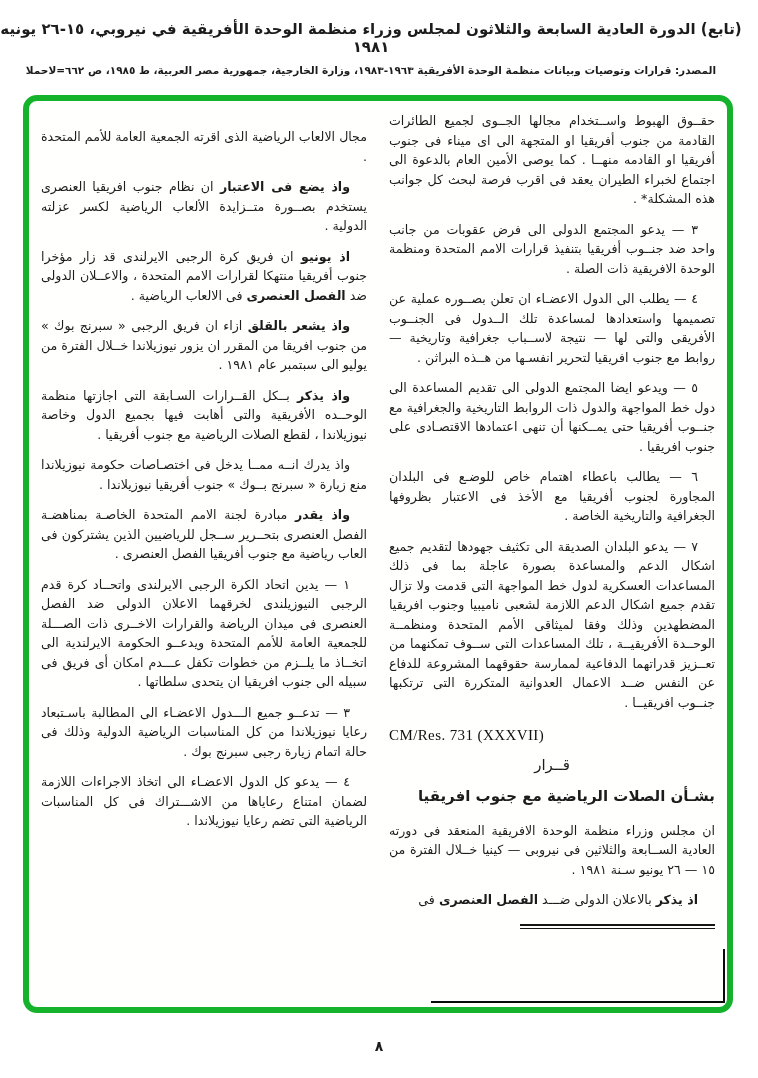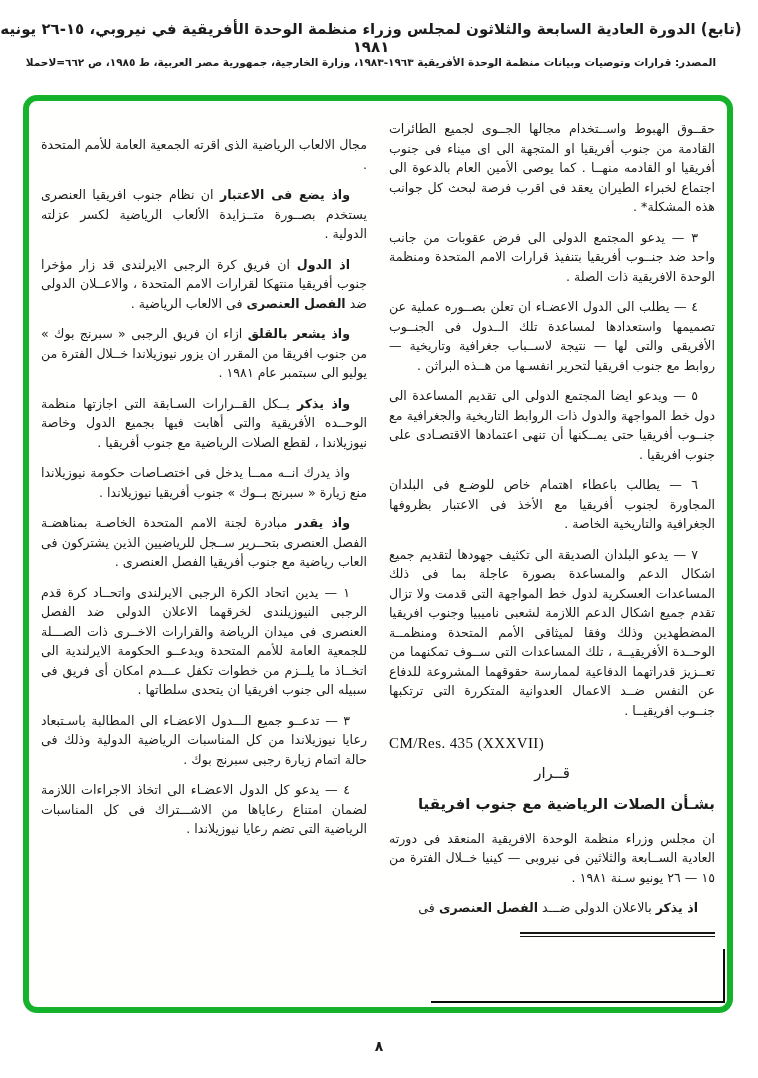--- a/index.html
+++ b/index.html
@@ -18,20 +18,21 @@
     direction: rtl;
   }
   .page-header .line1 {
     font-size: 15px;
     font-weight: bold;
     letter-spacing: -0.2px;
   }
   .page-header .line2 {
     font-size: 10.5px;
     font-weight: bold;
+    margin-top: 8px;
   }
   .green-frame {
     position: absolute;
     left: 23px; top: 95px;
     width: 710px; height: 918px;
     border: 6px solid #15b22c;
     border-radius: 14px;
     box-sizing: border-box;
     background: #fffffe;
   }
@@ -43,21 +44,20 @@
     border-bottom: 2px solid #0a0a0a;
     pointer-events: none;
   }
   .columns {
     position: absolute;
     top: 10px; bottom: 10px;
     left: 12px; right: 12px;
     display: flex;
     gap: 22px;
     direction: rtl;
-    margin-top: 8px;
   }
   .col {
     flex: 1 1 0;
     min-width: 0;
     direction: rtl;
     font-size: 12.6px;
     line-height: 19.5px;
   }
   .col-left { padding-top: 16px; }
   .para {
@@ -122,31 +122,31 @@
 
 <div class="green-frame">
   <div class="columns">
     <div class="col col-right">
         <div class="para noindent"><span>حقــوق الهبوط واســتخدام مجالها الجــوى لجميع الطائرات القادمة من جنوب أفريقيا او المتجهة الى اى ميناء فى جنوب أفريقيا او القادمه منهــا . كما يوصى الأمين العام بالدعوة الى اجتماع لخبراء الطيران يعقد فى اقرب فرصة لبحث كل جوانب هذه المشكلة* .</span></div>
         <div class="para"><span>٣ — يدعو المجتمع الدولى الى فرض عقوبات من جانب واحد ضد جنــوب أفريقيا بتنفيذ قرارات الامم المتحدة ومنظمة الوحدة الافريقية ذات الصلة .</span></div>
         <div class="para"><span>٤ — يطلب الى الدول الاعضـاء ان تعلن بصــوره عملية عن تصميمها واستعدادها لمساعدة تلك الــدول فى الجنــوب الأفريقى والتى لها — نتيجة لاســباب جغرافية وتاريخية — روابط مع جنوب افريقيا لتحرير انفسـها من هــذه البراثن .</span></div>
         <div class="para"><span>٥ — ويدعو ايضا المجتمع الدولى الى تقديم المساعدة الى دول خط المواجهة والدول ذات الروابط التاريخية والجغرافية مع جنــوب أفريقيا حتى يمــكنها أن تنهى اعتمادها الاقتصـادى على جنوب افريقيا .</span></div>
         <div class="para"><span>٦ — يطالب باعطاء اهتمام خاص للوضـع فى البلدان المجاورة لجنوب أفريقيا مع الأخذ فى الاعتبار بظروفها الجغرافية والتاريخية الخاصة .</span></div>
         <div class="para"><span>٧ — يدعو البلدان الصديقة الى تكثيف جهودها لتقديم جميع اشكال الدعم والمساعدة بصورة عاجلة بما فى ذلك المساعدات العسكرية لدول خط المواجهة التى قدمت ولا تزال تقدم جميع اشكال الدعم اللازمة لشعبى ناميبيا وجنوب افريقيا المضطهدين وذلك وفقا لميثاقى الأمم المتحدة ومنظمــة الوحــدة الأفريقيــة ، تلك المساعدات التى ســوف تمكنهما من تعــزيز قدراتهما الدفاعية لممارسة حقوقهما المشروعة للدفاع عن النفس ضــد الاعمال العدوانية المتكررة التى ترتكبها جنــوب افريقيــا .</span></div>
-        <div class="res-ref">CM/Res. 435 (XXXVII)</div>
+        <div class="res-ref">CM/Res. 731 (XXXVII)</div>
         <div class="res-heading">قــرار</div>
         <div class="res-subheading">بشـأن الصلات الرياضية مع جنوب افريقيا</div>
         <div class="para noindent"><span>ان مجلس وزراء منظمة الوحدة الافريقية المنعقد فى دورته العادية الســابعة والثلاثين فى نيروبى — كينيا خــلال الفترة من ١٥ — ٢٦ يونيو سـنة ١٩٨١ .</span></div>
         <div class="para"><b>اذ يذكر</b><span> بالاعلان الدولى ضـــد </span><b>الفصل العنصرى</b><span> فى</span></div>
         <div class="foot-rule"></div>
       </div>
     <div class="col col-left">
         <div class="para noindent"><span>مجال الالعاب الرياضية الذى اقرته الجمعية العامة للأمم المتحدة .</span></div>
         <div class="para"><b>واذ يضع فى الاعتبار</b><span> ان نظام جنوب افريقيا العنصرى يستخدم بصــورة متــزايدة الألعاب الرياضية لكسر عزلته الدولية .</span></div>
-        <div class="para"><b>اذ الدول</b><span> ان فريق كرة الرجبى الايرلندى قد زار مؤخرا جنوب أفريقيا منتهكا لقرارات الامم المتحدة ، والاعــلان الدولى ضد </span><b>الفصل العنصرى</b><span> فى الالعاب الرياضية .</span></div>
+        <div class="para"><b>اذ يونيو</b><span> ان فريق كرة الرجبى الايرلندى قد زار مؤخرا جنوب أفريقيا منتهكا لقرارات الامم المتحدة ، والاعــلان الدولى ضد </span><b>الفصل العنصرى</b><span> فى الالعاب الرياضية .</span></div>
         <div class="para"><b>واذ يشعر بالقلق</b><span> ازاء ان فريق الرجبى « سبرنج بوك » من جنوب افريقا من المقرر ان يزور نيوزيلاندا خــلال الفترة من يوليو الى سبتمبر عام ١٩٨١ .</span></div>
         <div class="para"><b>واذ يذكر</b><span> بــكل القــرارات السـابقة التى اجازتها منظمة الوحــده الأفريقية والتى أهابت فيها بجميع الدول وخاصة نيوزيلاندا ، لقطع الصلات الرياضية مع جنوب أفريقيا .</span></div>
         <div class="para"><span>واذ يدرك انــه ممــا يدخل فى اختصـاصات حكومة نيوزيلاندا منع زيارة « سبرنج بــوك » جنوب أفريقيا نيوزيلاندا .</span></div>
         <div class="para"><b>واذ يقدر</b><span> مبادرة لجنة الامم المتحدة الخاصـة بمناهضـة الفصل العنصرى بتحــرير ســجل للرياضيين الذين يشتركون فى العاب رياضية مع جنوب أفريقيا الفصل العنصرى .</span></div>
         <div class="para"><span>١ — يدين اتحاد الكرة الرجبى الايرلندى واتحــاد كرة قدم الرجبى النيوزيلندى لخرقهما الاعلان الدولى ضد الفصل العنصرى فى ميدان الرياضة والقرارات الاخــرى ذات الصـــلة للجمعية العامة للأمم المتحدة ويدعــو الحكومة الايرلندية الى اتخــاذ ما يلــزم من خطوات تكفل عـــدم امكان أى فريق فى سبيله الى جنوب افريقيا ان يتحدى سلطاتها .</span></div>
         <div class="para"><span>٣ — تدعــو جميع الـــدول الاعضـاء الى المطالبة باسـتبعاد رعايا نيوزيلاندا من كل المناسبات الرياضية الدولية وذلك فى حالة اتمام زيارة رجبى سبرنج بوك .</span></div>
         <div class="para"><span>٤ — يدعو كل الدول الاعضـاء الى اتخاذ الاجراءات اللازمة لضمان امتناع رعاياها من الاشـــتراك فى كل المناسبات الرياضية التى تضم رعايا نيوزيلاندا .</span></div>
       </div>
   </div>
   <div class="scan-artifact"></div>

